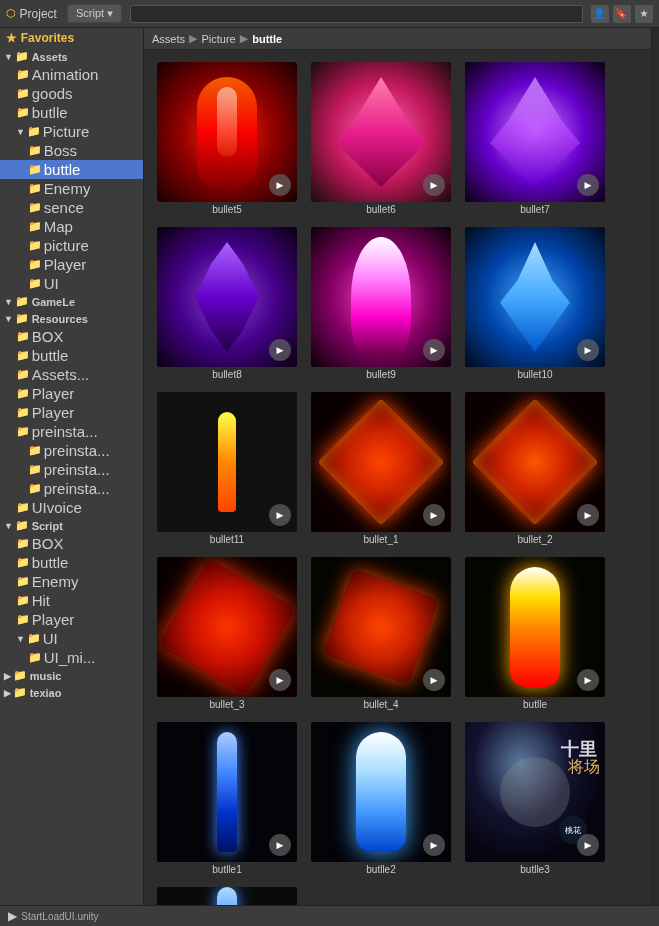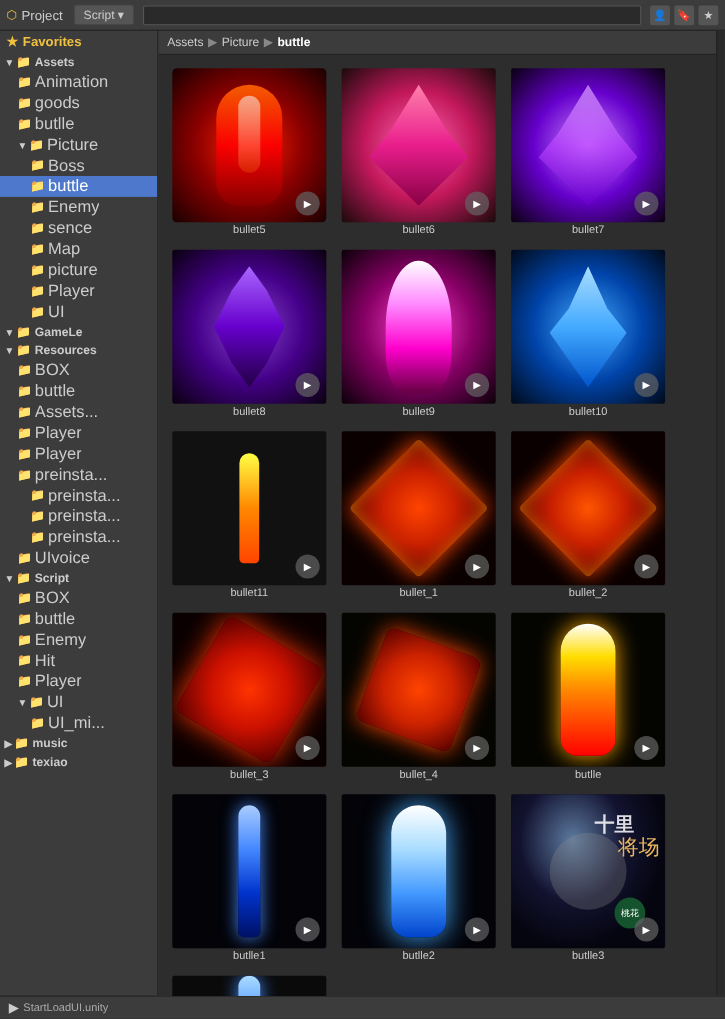--- a/index.html
+++ b/index.html
@@ -439,23 +439,23 @@
       </div>
 
       <div class="grid-item">
         <div class="grid-item-thumb butlle3" style="position:relative;">
 
           <div style="position:absolute;top:0;left:0;width:100%;height:100%;background:radial-gradient(ellipse at 40% 30%, rgba(150,200,255,0.6) 0%, rgba(50,50,120,0.3) 40%, transparent 70%);"></div>
 
           <div style="position:absolute;top:50%;left:50%;transform:translate(-50%,-50%);display:flex;align-items:center;justify-content:center;">
             <div style="width:70px;height:70px;background:rgba(140,140,140,0.3);border-radius:50%;display:flex;align-items:center;justify-content:center;"></div>
           </div>
-          <div style="position:absolute;top:15px;right:28px;font-size:18px;color:rgba(255,255,255,0.85);font-weight:bold;font-family:'SimSun',serif;">十里</div>
-          <div style="position:absolute;top:35px;right:5px;font-size:19px;color:rgba(255,200,100,0.9);font-family:'SimSun',serif;">将场</div>
-          <div style="position:absolute;bottom:18px;right:18px;width:28px;height:28px;background:#14532d;border-radius:50%;display:flex;align-items:center;justify-content:center;font-size:8px;color:#fff;font-family:'SimSun',serif;margin-left:10px;">桃花</div>
+          <div style="position:absolute;top:15px;right:8px;font-size:18px;color:rgba(255,255,255,0.85);font-weight:bold;font-family:'SimSun',serif;">十里</div>
+          <div style="position:absolute;top:35px;right:5px;font-size:16px;color:rgba(255,200,100,0.9);font-family:'SimSun',serif;">将场</div>
+          <div style="position:absolute;bottom:18px;right:18px;width:28px;height:28px;background:#0f172a;border-radius:50%;display:flex;align-items:center;justify-content:center;font-size:8px;color:#fff;font-family:'SimSun',serif;margin-left:10px;">桃花</div>
           <div class="play-btn">▶</div>
         </div>
         <div class="grid-item-label">butlle3</div>
       </div>
 
       <div class="grid-item">
         <div class="grid-item-thumb partial-item" style="height:80px;">
           <div class="partial-inner"></div>
 
         </div>

